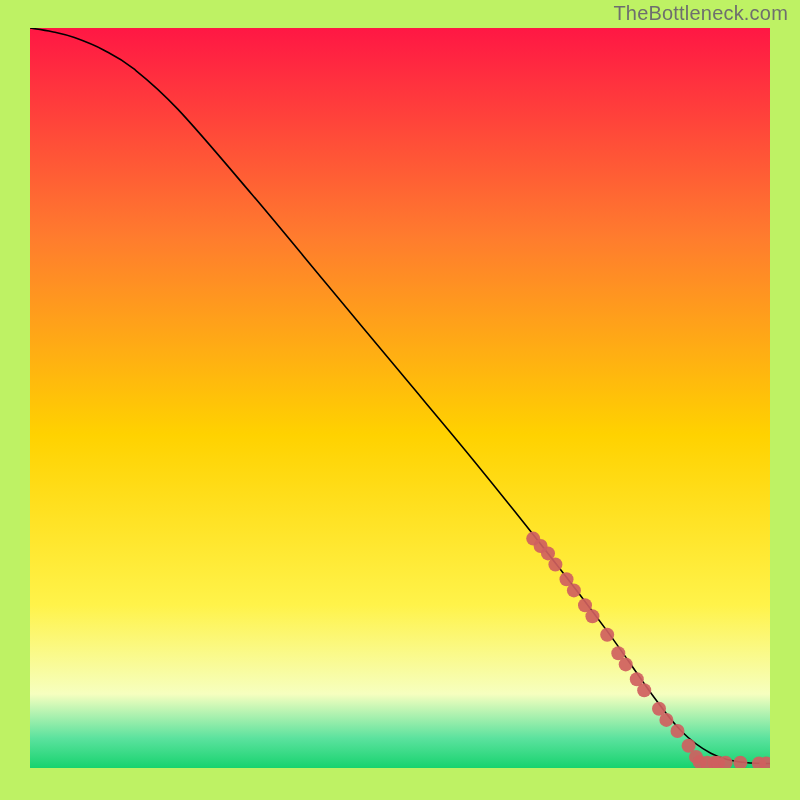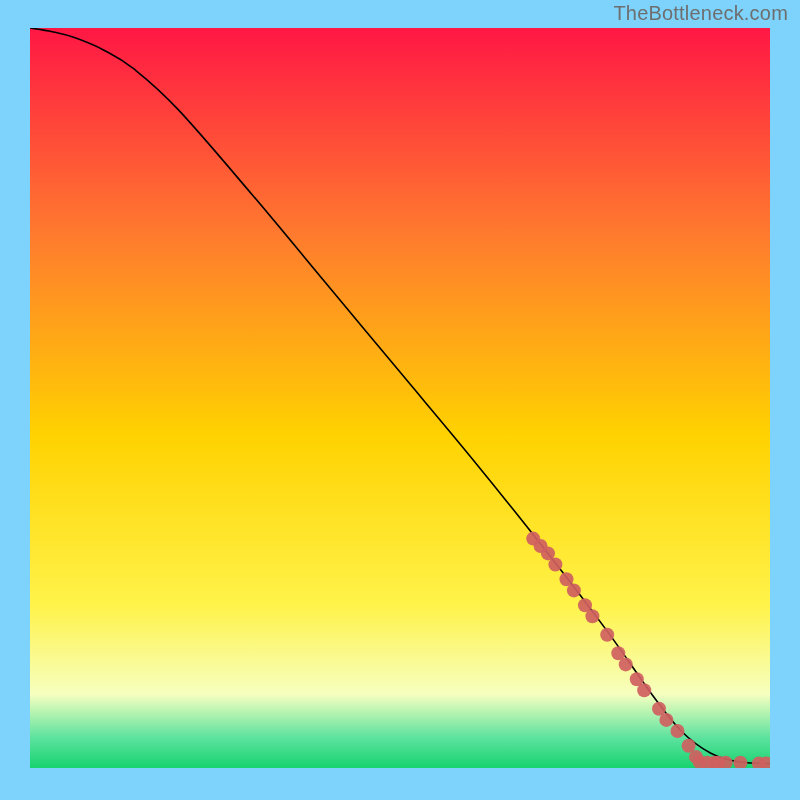--- a/index.html
+++ b/index.html
@@ -8,21 +8,21 @@
     width: 800px;
     height: 800px;
     background: #000;
     font-family: Arial, Helvetica, sans-serif;
     overflow: hidden;
   }
   .frame {
     position: relative;
     width: 800px;
     height: 800px;
-    background: #7dd3fc;
+    background: #bef264;
   }
   .watermark {
     position: absolute;
     top: 2px;
     right: 12px;
     color: #6e6e6e;
     font-size: 20px;
     font-weight: 500;
     letter-spacing: 0.2px;
     user-select: none;

